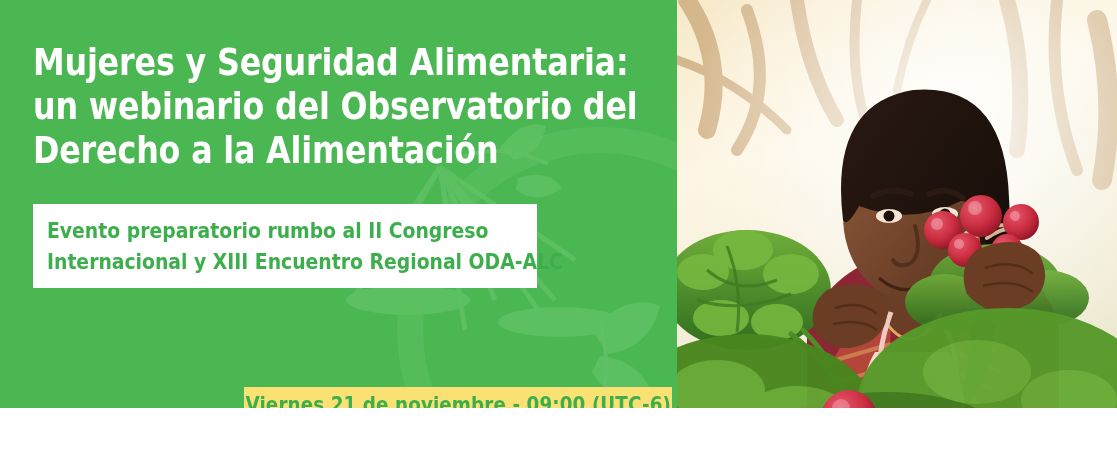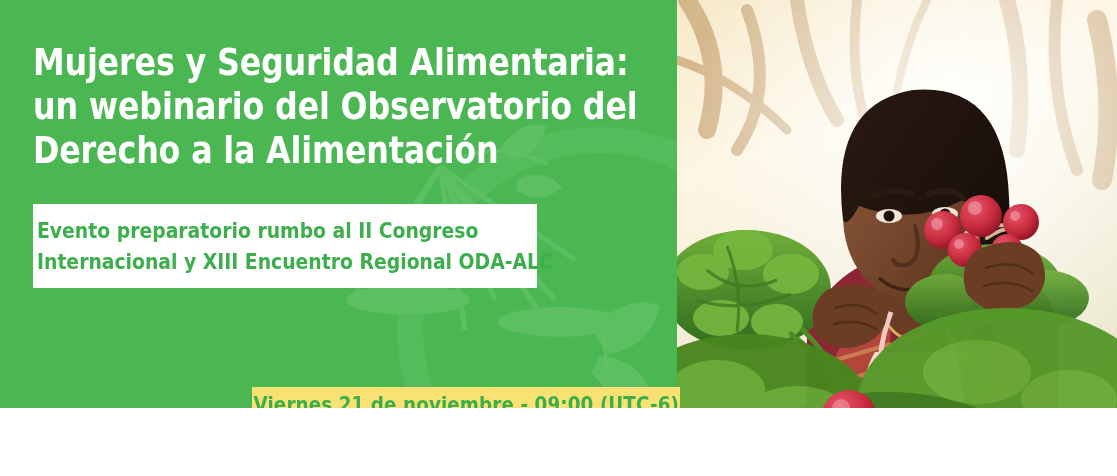--- a/index.html
+++ b/index.html
@@ -49,21 +49,21 @@
     transform:scaleX(0.93);
     transform-origin:left center;
   }
 
   
   .subtitle-box {
     position:absolute;
     left:33px; top:204px;
     width:504px; height:84px;
     background:#ffffff;
-    padding:11px 0 0 4px;
+    padding:11px 0 0 14px;
     z-index:5;
   }
   .subtitle-line {
     display:block;
     color:#3DAE4C;
     font-family:"Liberation Sans Narrow","DejaVu Sans Condensed","Liberation Sans", sans-serif;
     font-weight:700;
     font-size:22px;
     line-height:31px;
     white-space:nowrap;
@@ -74,21 +74,20 @@
   
   .date-badge {
     position:absolute;
     left:244px; top:387px;
     width:428px; height:36px;
     background:#F9E173;
     display:flex;
     align-items:center;
     justify-content:center;
     z-index:5;
-    margin-left:8px;
   }
   .date-badge span {
     color:#3DAE4C;
     font-family:"Liberation Sans Narrow","DejaVu Sans Condensed","Liberation Sans", sans-serif;
     font-weight:700;
     font-size:21px;
     line-height:21px;
     white-space:nowrap;
     letter-spacing:0.1px;
     transform:scaleX(0.97);

